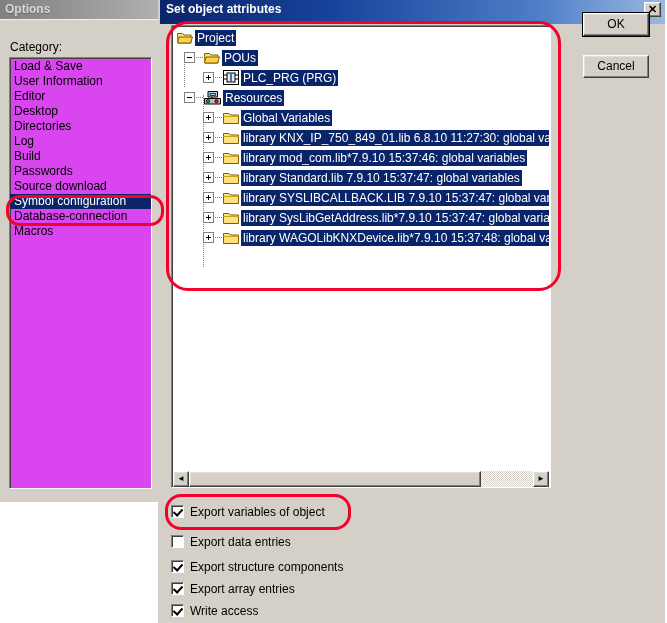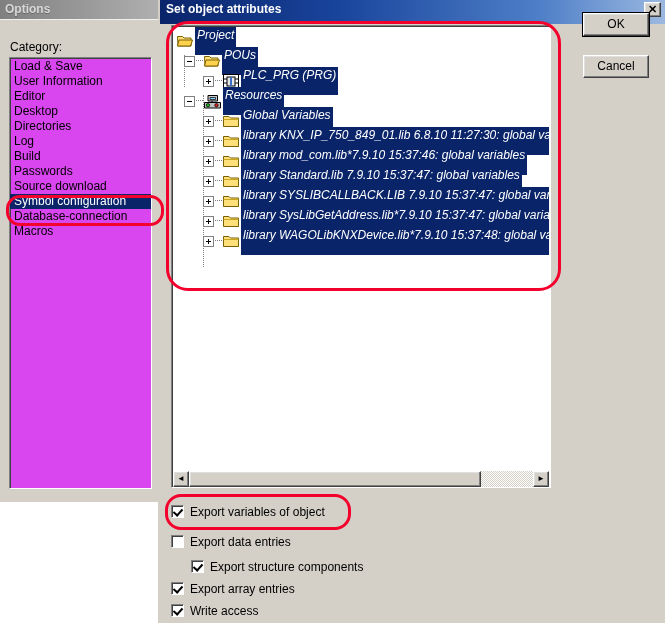--- a/index.html
+++ b/index.html
@@ -106,24 +106,23 @@
     position:relative;
     height:20px;
     white-space:nowrap;
     font-size:12px;
     line-height:20px;
   }
   .tree-row .lbl{
     display:inline-block;
     background:#0a246a;
     color:#ffffff;
-    height:28px;line-height:16px;
+    height:16px;line-height:16px;
     vertical-align:middle;
     padding:0 2px 0 2px;
-    font-style:italic;
   }
   .guide{
     position:absolute;
     border-left:1px dotted #808080;
     width:0;
   }
   .expander{
     display:inline-block;width:9px;height:9px;
     border:1px solid #808080;
     background:#ffffff;
@@ -326,21 +325,21 @@
     <div class="sb-btn" id="sb-right">►</div>
   </div>
 </div>
 
 <div class="btn" id="btn-ok">OK</div>
 <div class="btn" id="btn-cancel">Cancel</div>
 
 <div id="checkbox-group">
     <div class="cb-row" style="top: 501px;"><span class="cb checked"></span><span class="cb-label">Export variables of object</span></div>
     <div class="cb-row" style="top: 531px;"><span class="cb"></span><span class="cb-label">Export data entries</span></div>
-    <div class="cb-row" style="top: 556px; margin-left: 20px;"><span class="cb checked"></span><span class="cb-label">Export structure components</span></div>
+    <div class="cb-row" style="top: 556px;"><span class="cb checked"></span><span class="cb-label">Export structure components</span></div>
     <div class="cb-row" style="top: 578px;"><span class="cb checked"></span><span class="cb-label">Export array entries</span></div>
     <div class="cb-row" style="top: 600px;"><span class="cb checked"></span><span class="cb-label">Write access</span></div>
   </div>
 
 <div class="annot" id="annot-tree" style="border-color: rgb(244, 0, 44);"></div>
 <div class="annot" id="annot-category" style="border-color: rgb(244, 0, 44);"></div>
 <div class="annot" id="annot-checkbox" style="border-color: rgb(244, 0, 44);"></div>
 
 <div class="abs" id="right-edge"></div>
 

